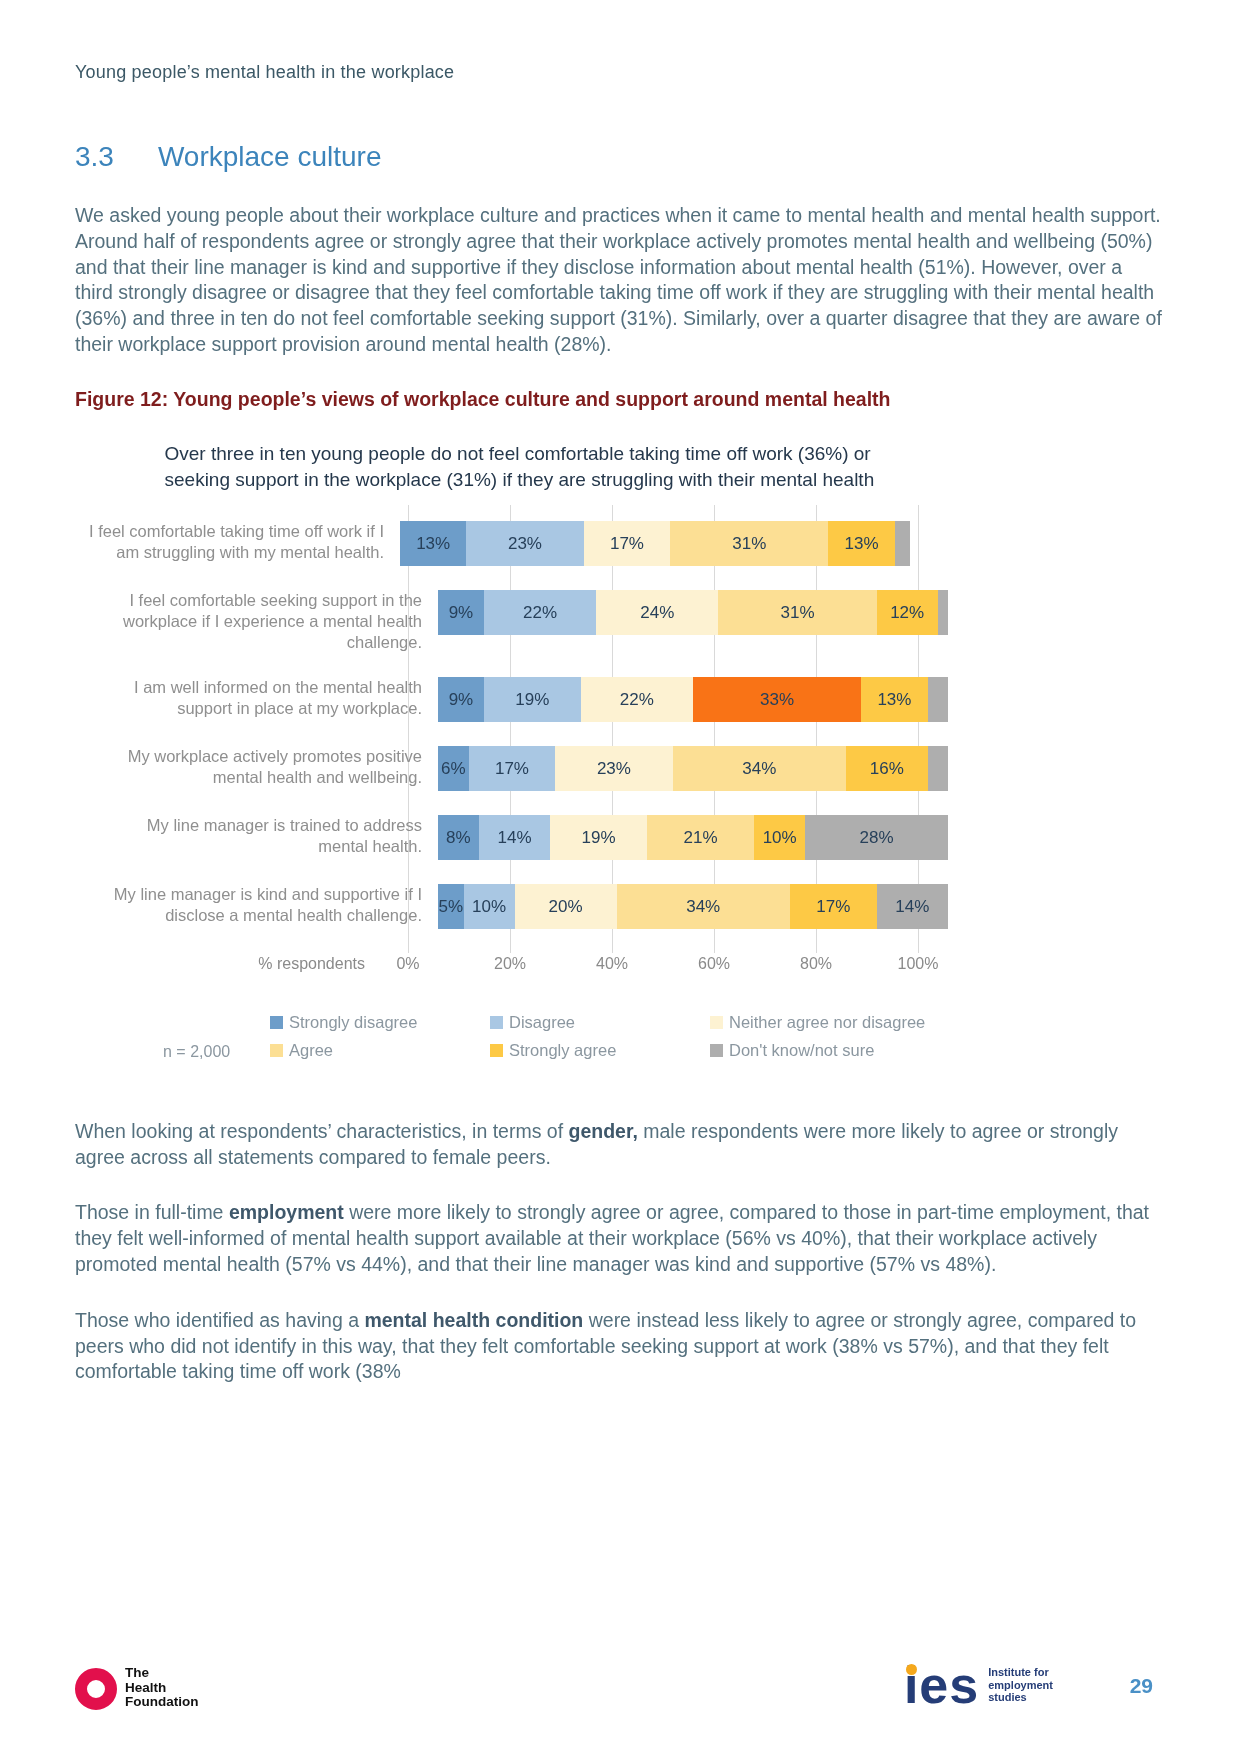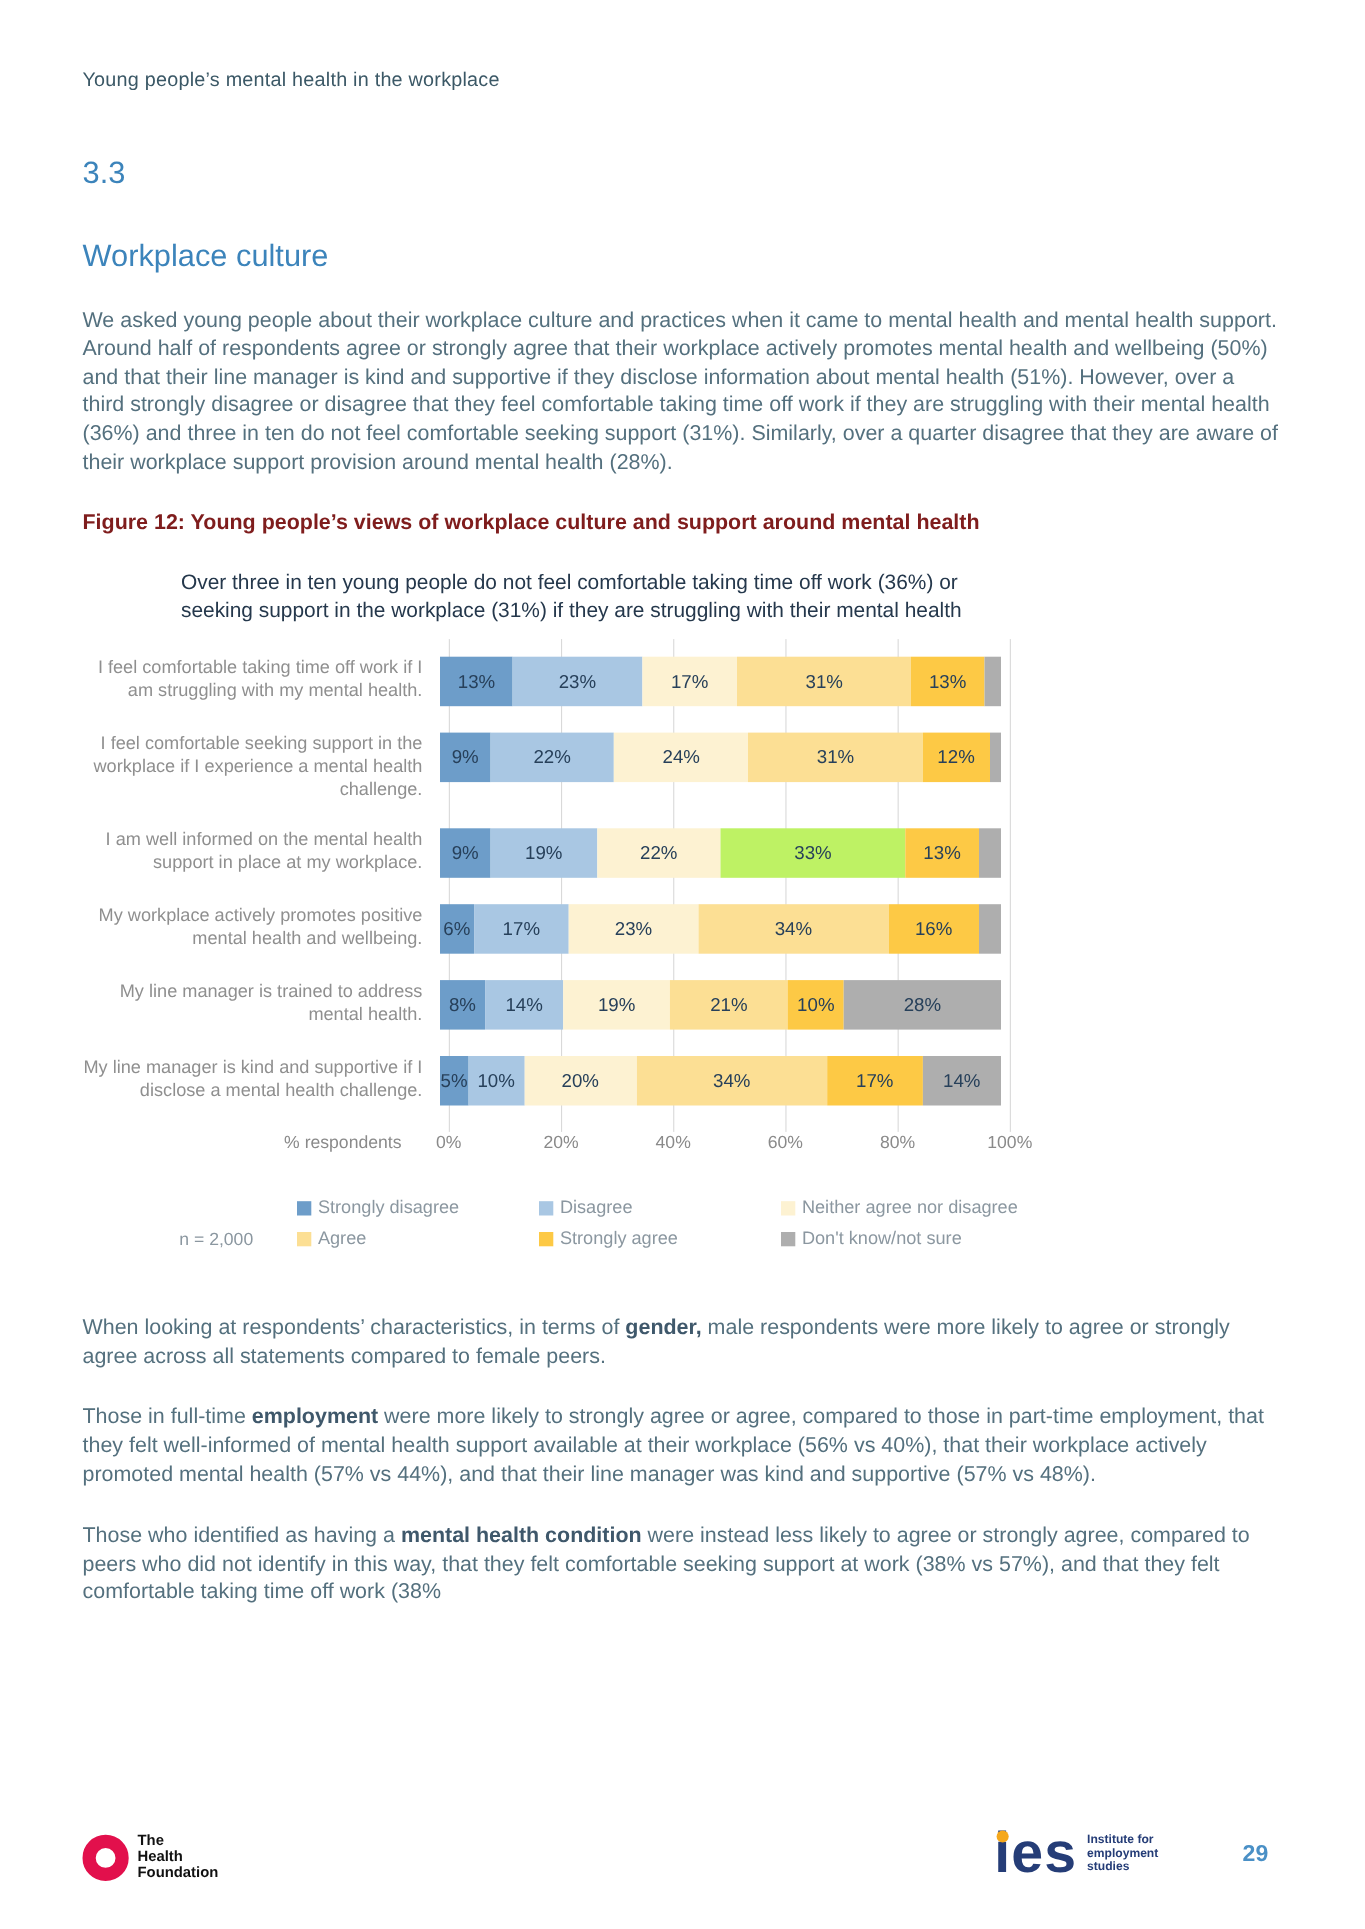--- a/index.html
+++ b/index.html
@@ -12,21 +12,21 @@
     background: #ffffff;
     overflow: hidden;
   }
   .content { padding: 62px 78px 0 75px; }
 
   .running-header {
     font-size: 18px; font-weight: 400; color: #3b5866; letter-spacing: .2px;
   }
   .section-heading {
     margin-top: 58px; display: flex; gap: 44px;
-    font-size: 28px; font-weight: 500; color: #3c84bb; flex-direction: column;
+    font-size: 28px; font-weight: 500; color: #3c84bb;
   }
   .para {
     margin-top: 30px;
     font-size: 19.5px; line-height: 25.8px; color: #54707e;
     max-width: 1092px;
   }
   .para b { font-weight: 700; color: #3f586b; }
 
   .figure-caption {
     margin-top: 30px;
@@ -42,21 +42,21 @@
 
   .chart-wrap { position: relative; margin-top: 12px; }
   .chart-rows { position: relative; padding: 16px 0 24px 0; }
   .grid-overlay {
     position: absolute; left: 333px; top: 0; width: 510px; height: 100%;
     pointer-events: none;
   }
   .vline { position: absolute; top: 0; bottom: 0; width: 1px; background: #d9d9d9; }
 
   .chart-row { display: flex; align-items: flex-start; position: relative; }
-  .chart-row + .chart-row { margin-top: 24px; }
+  .chart-row + .chart-row { margin-top: 24px; margin-left: 38px; }
   .row-label {
     width: 325px; padding-right: 16px; text-align: right;
     font-size: 16.5px; line-height: 21px; color: #8f8f8f;
   }
   .row-track { width: 510px; height: 45px; display: flex; }
   .seg {
     height: 45px; line-height: 45px; text-align: center;
     font-size: 17px; color: #27405a; white-space: nowrap; overflow: visible;
   }
 
@@ -150,21 +150,21 @@
                 <div class="seg" style="width: 12%; background: rgb(253, 201, 69);">12%</div>
                 <div class="seg" style="width: 2%; background: rgb(174, 174, 174);"></div>
               </div>
             </div>
             <div class="chart-row">
               <div class="row-label">I am well informed on the mental health support in place at my workplace.</div>
               <div class="row-track">
                 <div class="seg" style="width: 9%; background: rgb(109, 157, 201);">9%</div>
                 <div class="seg" style="width: 19%; background: rgb(169, 199, 227);">19%</div>
                 <div class="seg" style="width: 22%; background: rgb(253, 242, 210);">22%</div>
-                <div class="seg" style="width: 33%; background: #bef264;">33%</div>
+                <div class="seg" style="width: 33%; background: #f97316;">33%</div>
                 <div class="seg" style="width: 13%; background: rgb(253, 201, 69);">13%</div>
                 <div class="seg" style="width: 4%; background: rgb(174, 174, 174);"></div>
               </div>
             </div>
             <div class="chart-row">
               <div class="row-label">My workplace actively promotes positive mental health and wellbeing.</div>
               <div class="row-track">
                 <div class="seg" style="width: 6%; background: rgb(109, 157, 201);">6%</div>
                 <div class="seg" style="width: 17%; background: rgb(169, 199, 227);">17%</div>
                 <div class="seg" style="width: 23%; background: rgb(253, 242, 210);">23%</div>

